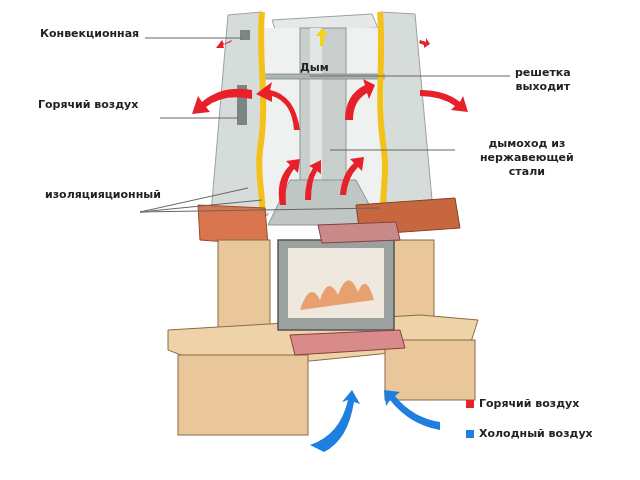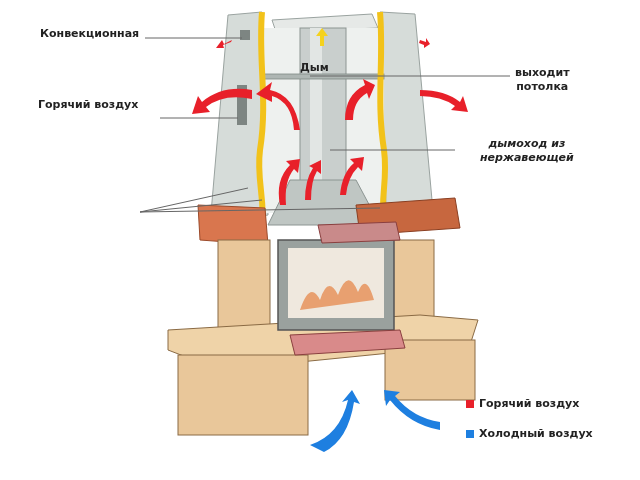--- a/index.html
+++ b/index.html
@@ -77,29 +77,31 @@
   </g>
 </svg>
 
 <div class="label" style="left:40px;top:21px;margin-top:6px;">
   <div>Конвекционная</div>
 </div>
 <div class="label" style="left:38px;top:98px;">
   <div>Горячий воздух</div>
 </div>
 <div class="label" style="left:45px;top:188px;">
+  <div>изоляцияционный</div>
 </div>
 <div class="label" style="left:300px;top:61px;">Дым</div>
 <div class="label" style="left:515px;top:66px;">
+  <div>решетка</div>
   <div>выходит</div>
-  <div>потолка</div>
 </div>
-<div class="label" style="left:480px;top:137px;font-style:italic;">
+<div class="label" style="left:480px;top:137px;">
   <div>дымоход из</div>
   <div>нержавеющей</div>
+  <div>стали</div>
 </div>
 
 <div class="legend-item" style="left:466px;top:397px;">
   <span class="swatch" style="background:#e8202a"></span>
   <span>Горячий воздух</span>
 </div>
 <div class="legend-item" style="left:466px;top:427px;">
   <span class="swatch" style="background:#1e7fe0"></span>
   <span>Холодный воздух</span>
 </div>

